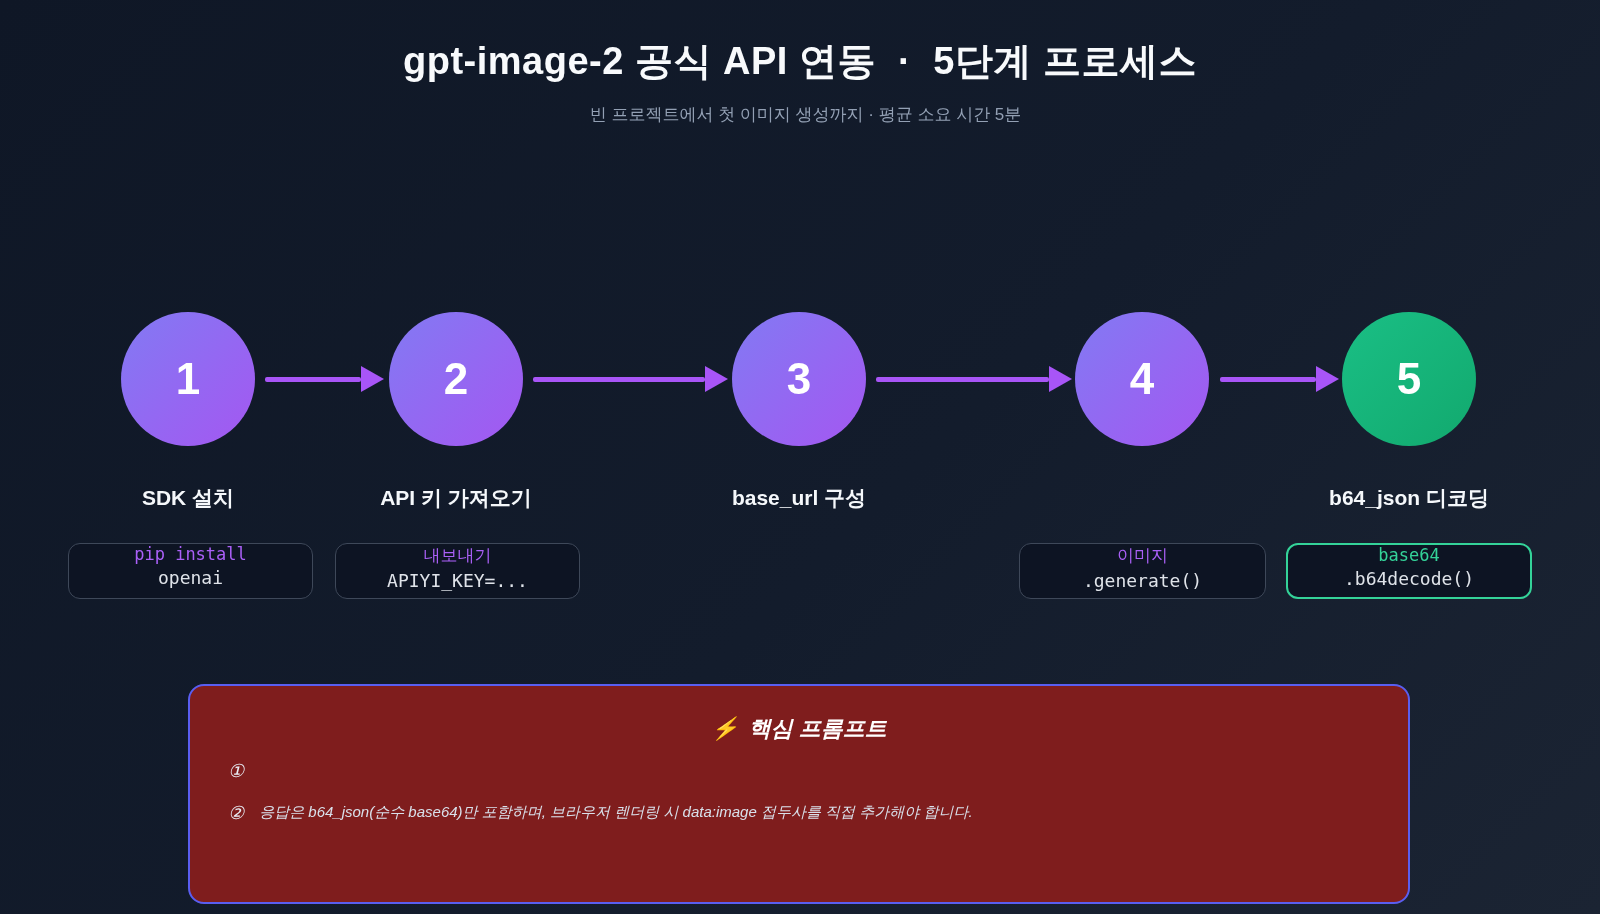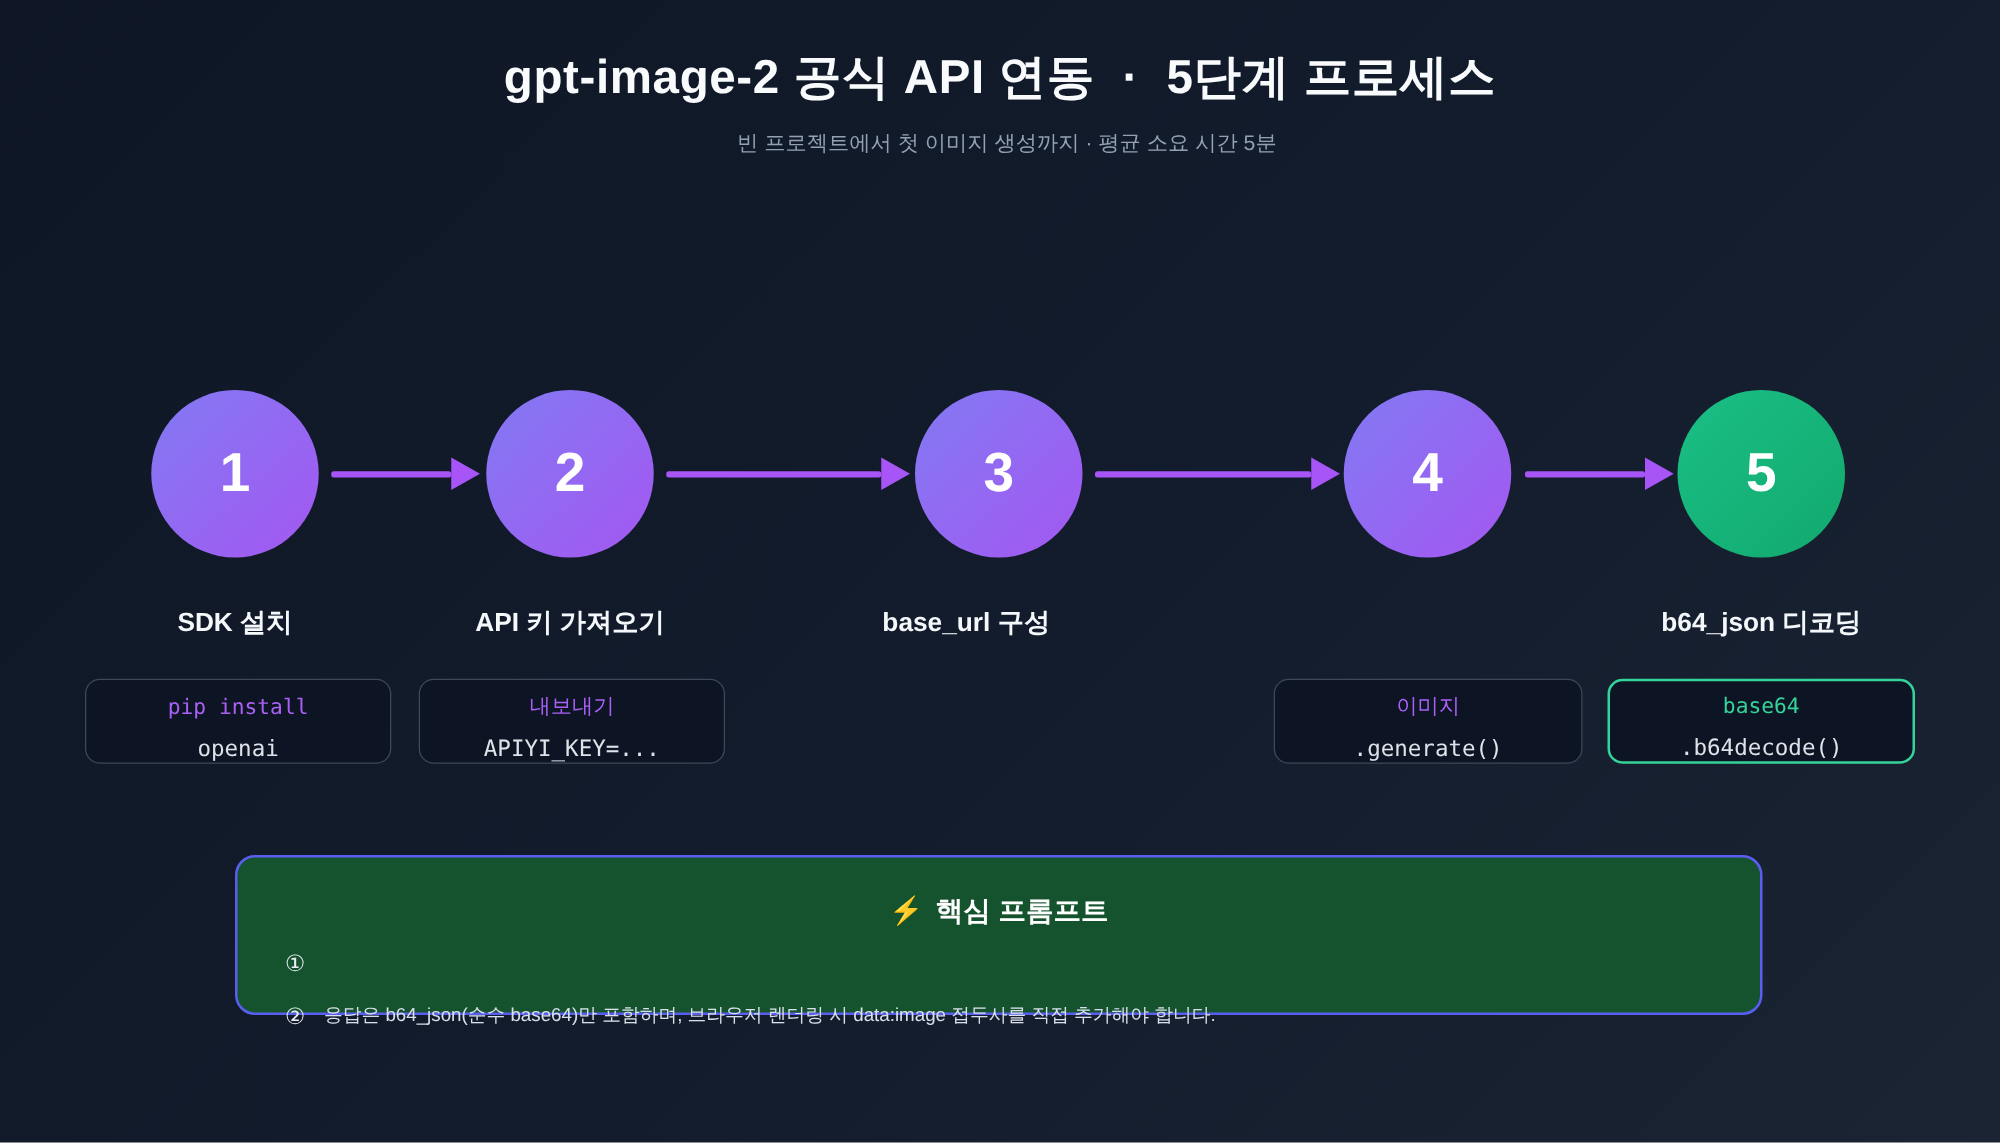--- a/index.html
+++ b/index.html
@@ -46,37 +46,37 @@
     border-bottom: 13px solid transparent;
   }
 
   .step-title {
     position: absolute; top: 484px; width: 320px;
     text-align: center; font-size: 21px; font-weight: 700;
     color: #f5f8fb;
   }
 
   .code-box {
-    position: absolute; top: 543px; height: 68px;
+    position: absolute; top: 543px; height: 56px;
     background: #0d1423;
     border: 1px solid #3e4859; border-radius: 12px;
     display: flex; flex-direction: column;
-    align-items: center; justify-content: flex-end; gap: 13px;
+    align-items: center; justify-content: flex-start; gap: 3px;
     font-family: "DejaVu Sans Mono", monospace;
   }
   .code-box.hl-purple { border: 2px solid #a855f7; }
   .code-box.hl-green  { border: 2px solid #34d399; }
   .code-line1 { font-size: 17px; color: #aa60f7; }
   .code-box.hl-green .code-line1 { color: #34d399; }
   .code-line2 { font-size: 18px; color: #dfe3e9; }
 
   .callout {
-    position: absolute; left: 188px; top: 684px; width: 1222px; height: 128px;
-    background: #14532d;
-    border: 2px solid #5a5ef0; border-radius: 16px;
+    position: absolute; left: 188px; top: 684px; width: 1222px; height: 220px;
+    background: #7f1d1d;
+    border: 2px solid #5a5ef0; border-radius: 16px; font-style: italic;
   }
   .callout-title {
     margin-top: 28px; text-align: center;
     font-size: 22px; font-weight: 700; color: #ffffff;
   }
   .callout-title .bolt { color: #fbbf24; margin-right: 10px; }
   .callout-items {
     margin: 18px 40px 0 38px;
     display: flex; flex-direction: column; gap: 23px;
   }
@@ -114,21 +114,21 @@
   <div class="arrow-head" style="left:361px"></div>
   <div class="arrow-line" style="left:533px;width:172px"></div>
   <div class="arrow-head" style="left:705px"></div>
   <div class="arrow-line" style="left:876px;width:173px"></div>
   <div class="arrow-head" style="left:1049px"></div>
   <div class="arrow-line" style="left:1220px;width:96px"></div>
   <div class="arrow-head" style="left:1316px"></div>
 
   <div class="step-title" style="left:28px">SDK 설치</div>
   <div class="step-title" style="left:296px">API 키 가져오기</div>
-  <div class="step-title" style="left:613px">base_url 구성</div>
+  <div class="step-title" style="left:639px">base_url 구성</div>
   <div class="step-title" style="left:1249px">b64_json 디코딩</div>
 
   <div class="code-box" style="left:68px;width:245px">
     <span class="code-line1">pip install</span>
     <span class="code-line2">openai</span>
   </div>
   <div class="code-box" style="left:335px;width:245px">
     <span class="code-line1">내보내기</span>
     <span class="code-line2">APIYI_KEY=...</span>
   </div>

